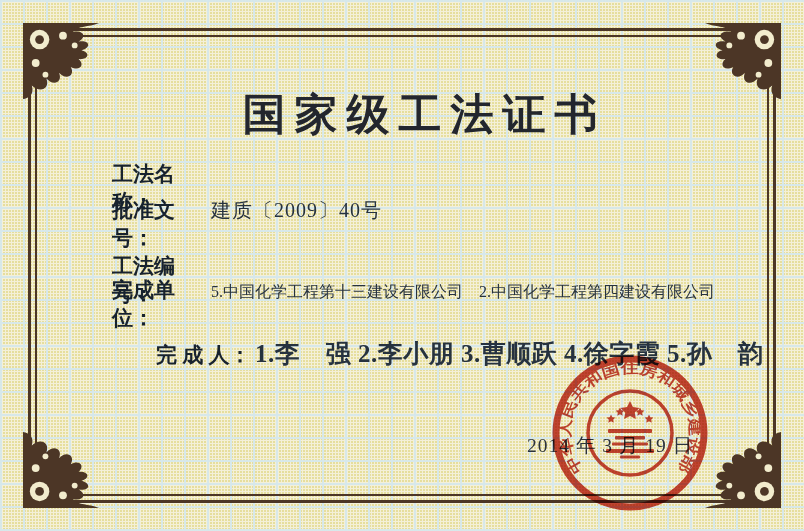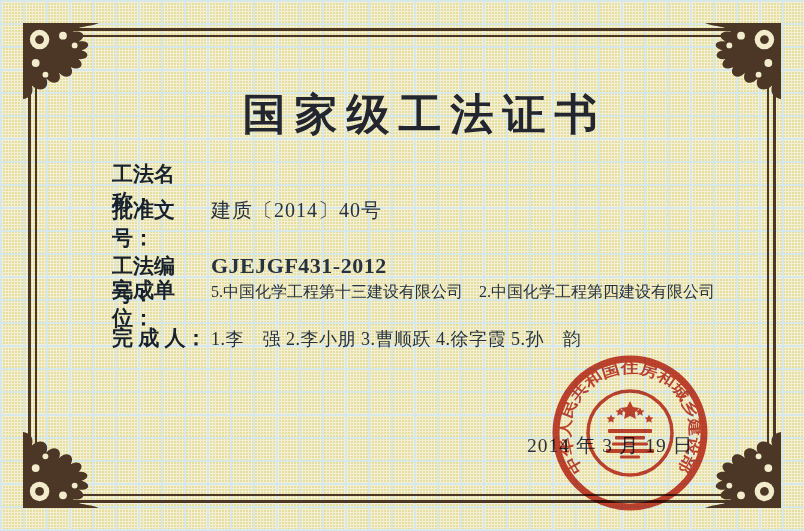--- a/index.html
+++ b/index.html
@@ -32,25 +32,25 @@
     letter-spacing:9px;text-indent:9px;
   }
   
   .row{position:absolute;left:112px;right:38px;display:flex;align-items:baseline;}
   .row .label{flex:none;width:99px;font-size:21px;font-weight:bold;color:#17222e;}
   .row .value{font-size:21px;color:#26323f;letter-spacing:1.5px;white-space:nowrap;}
   .row.r1{top:160px;flex-direction:column;}
   .row.r2{top:196px;}
   .row.r3{top:252px;}
   .row.r4{top:276px;}
-  .row.r5{top:324px;}
+  .row.r5{top:337px;margin-left:44px;}
   .row.r2 .value{font-size:20px;letter-spacing:1px;}
   .row.r3 .value{font-size:22px;font-weight:bold;letter-spacing:.5px;font-family:"Liberation Serif",serif;}
   .row.r4 .value{font-size:16px;letter-spacing:0;}
-  .row.r5 .value{font-size:18px;letter-spacing:.5px;}
+  .row.r5 .value{font-size:25px;letter-spacing:.5px;font-weight:bold;}
   
   .issue-date{
     position:absolute;left:527px;top:432px;
     font-size:19.5px;color:#2c333d;letter-spacing:1px;white-space:nowrap;
   }
   
   .seal{
     position:absolute;left:549px;top:352px;width:162px;height:162px;
     color:#c5392b;mix-blend-mode:multiply;opacity:.93;
   }
@@ -92,25 +92,24 @@
       <use href="#cornerOrn"></use>
     </svg>
 
   <h1 class="title">国家级工法证书</h1>
 
   <div class="row r1">
     <span class="label">工法名称：</span>
   </div>
   <div class="row r2">
     <span class="label">批准文号：</span>
-    <span class="value">建质〔2014〕40号</span>
+    <span class="value">建质〔2009〕40号</span>
   </div>
   <div class="row r3">
     <span class="label">工法编号：</span>
-    <span class="value">GJEJGF431-2012</span>
   </div>
   <div class="row r4">
     <span class="label">完成单位：</span>
     <span class="value">5.中国化学工程第十三建设有限公司　2.中国化学工程第四建设有限公司</span>
   </div>
   <div class="row r5">
     <span class="label">完 成 人：</span>
     <span class="value">1.李　强 2.李小朋 3.曹顺跃 4.徐字霞 5.孙　韵</span>
   </div>
 

